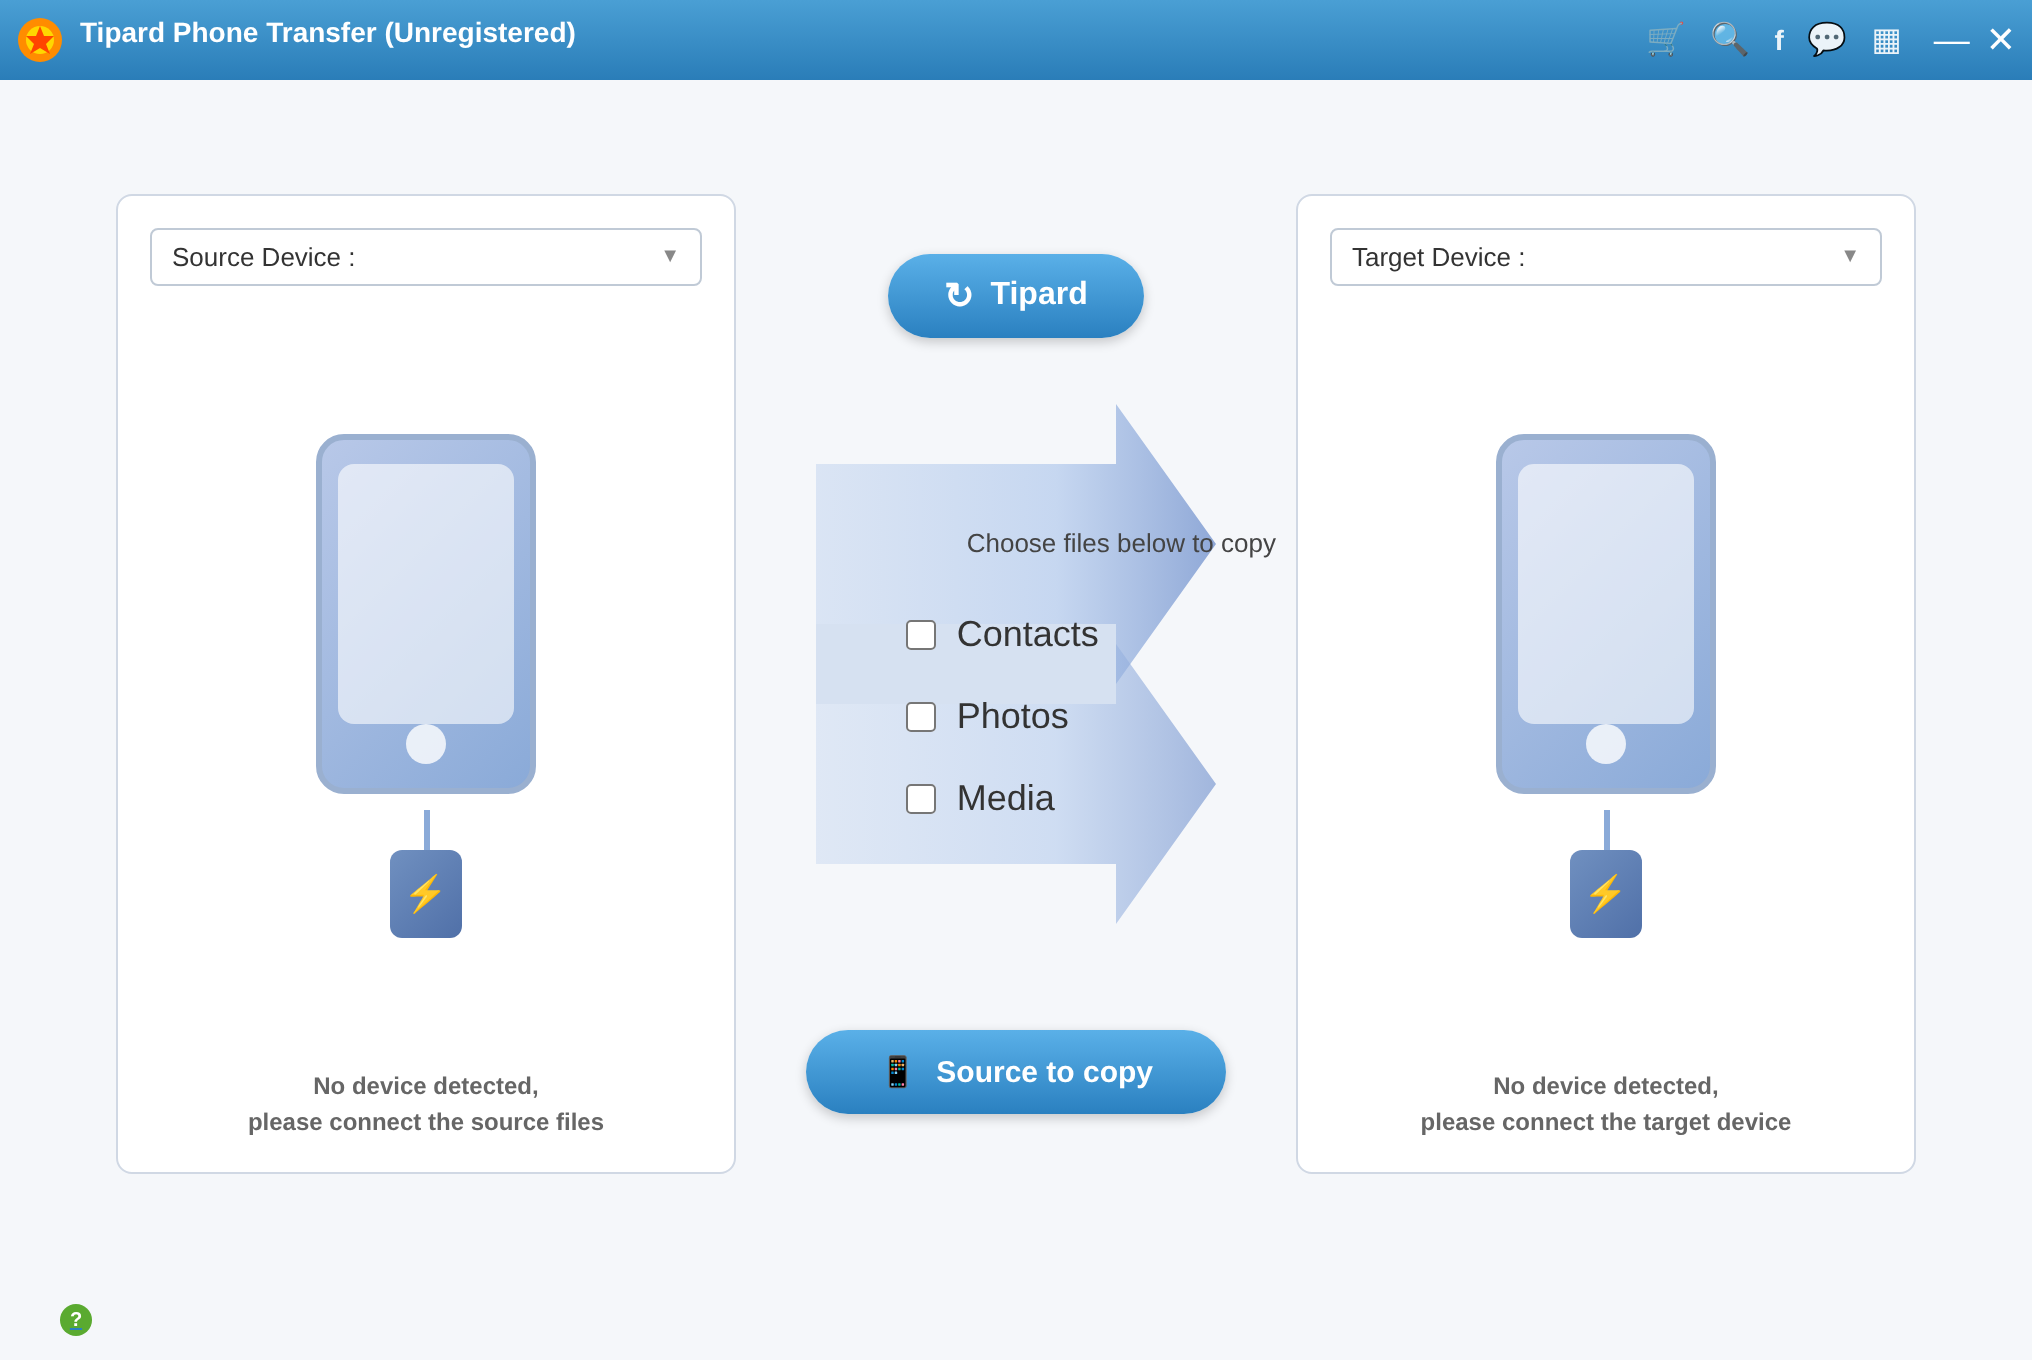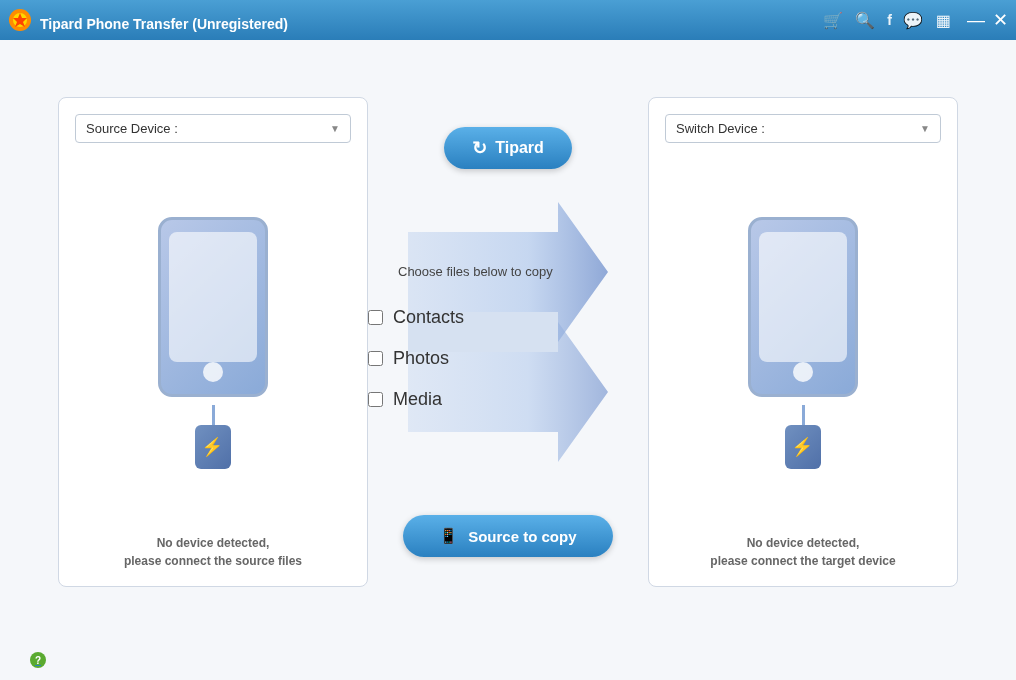--- a/index.html
+++ b/index.html
@@ -19,21 +19,21 @@
       height: 40px;
       display: flex;
       align-items: center;
       justify-content: space-between;
       padding: 0 8px;
       color: white;
       flex-shrink: 0;
     }
     .titlebar-left {
       display: flex;
-      align-items: flex-end;
+      align-items: flex-start;
       gap: 8px;
     }
     .titlebar-logo {
       width: 24px;
       height: 24px;
     }
     .titlebar-title {
       font-size: 14px;
       font-weight: 600;
       color: white;
@@ -210,21 +210,21 @@
       box-shadow: 0 2px 6px rgba(0,0,0,0.2);
     }
 
     
     .arrow-area {
       position: relative;
       width: 240px;
       height: 300px;
       display: flex;
       flex-direction: column;
-      align-items: flex-start;
+      align-items: flex-end;
       justify-content: center;
     }
 
     .arrow-svg {
       position: absolute;
       top: 0;
       left: 0;
       width: 100%;
       height: 100%;
     }
@@ -406,21 +406,21 @@
       </div>
 
       <button class="start-btn">
         <span>📱</span>
         <span>Source to copy</span>
       </button>
     </div>
 
     <div class="device-panel">
       <div class="device-dropdown">
-        <span>Switch Device :</span>
+        <span>Target Device :</span>
         <span class="chevron">▼</span>
       </div>
       <div class="phone-container">
         <div class="phone-body">
           <div class="phone-screen"></div>
           <div class="phone-button"></div>
         </div>
         <div class="usb-plug">
           <div class="usb-cable"></div>
           <div class="usb-body">⚡</div>

